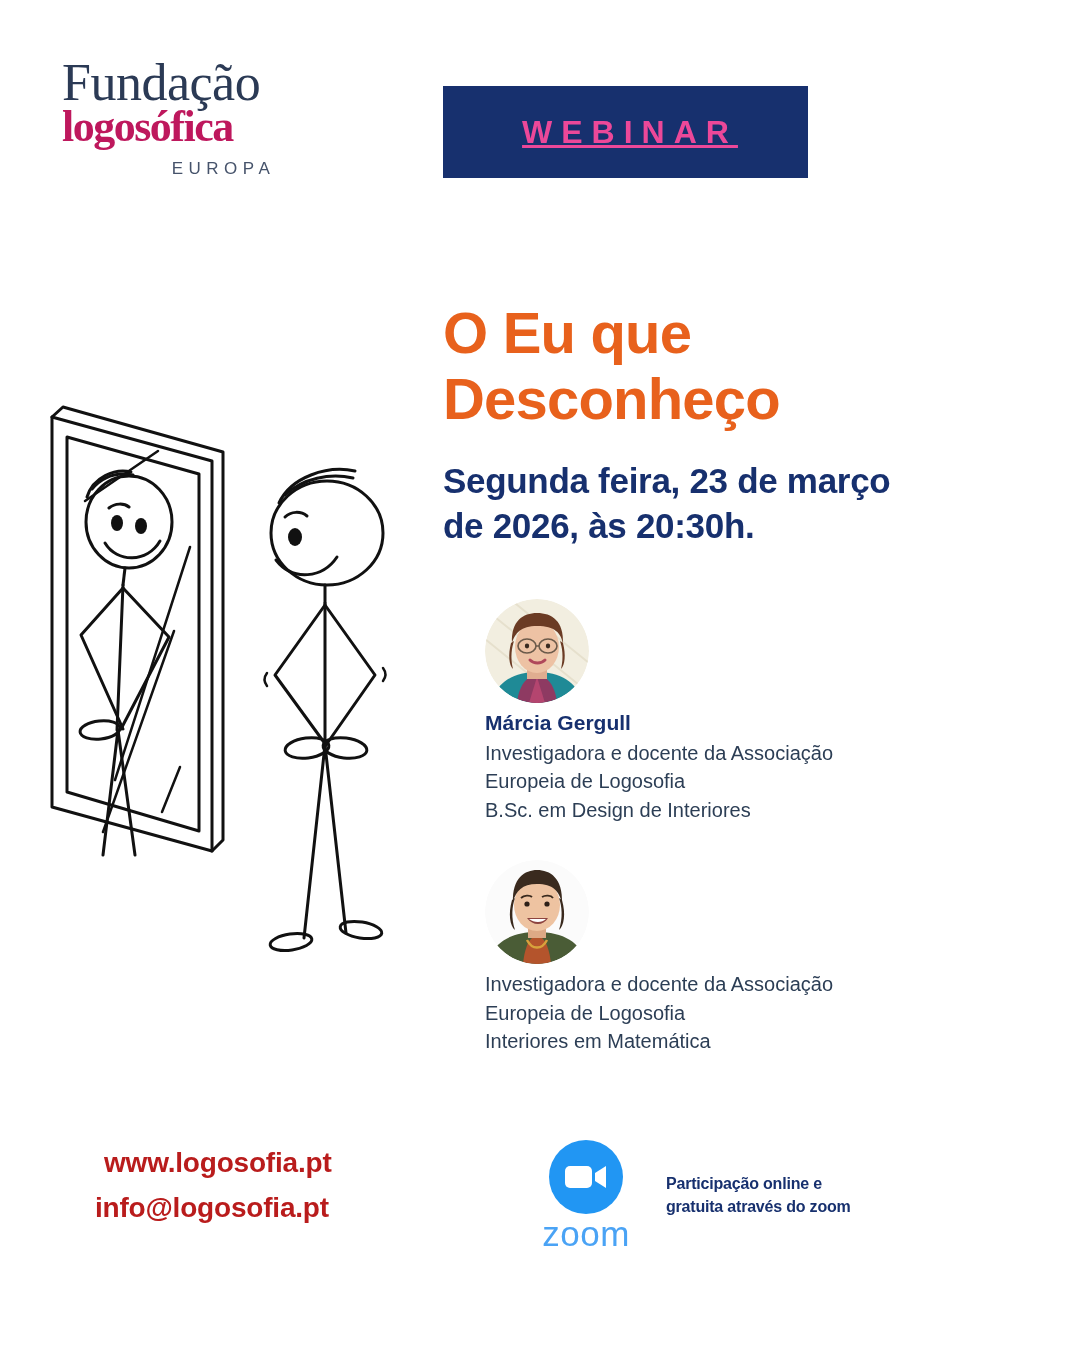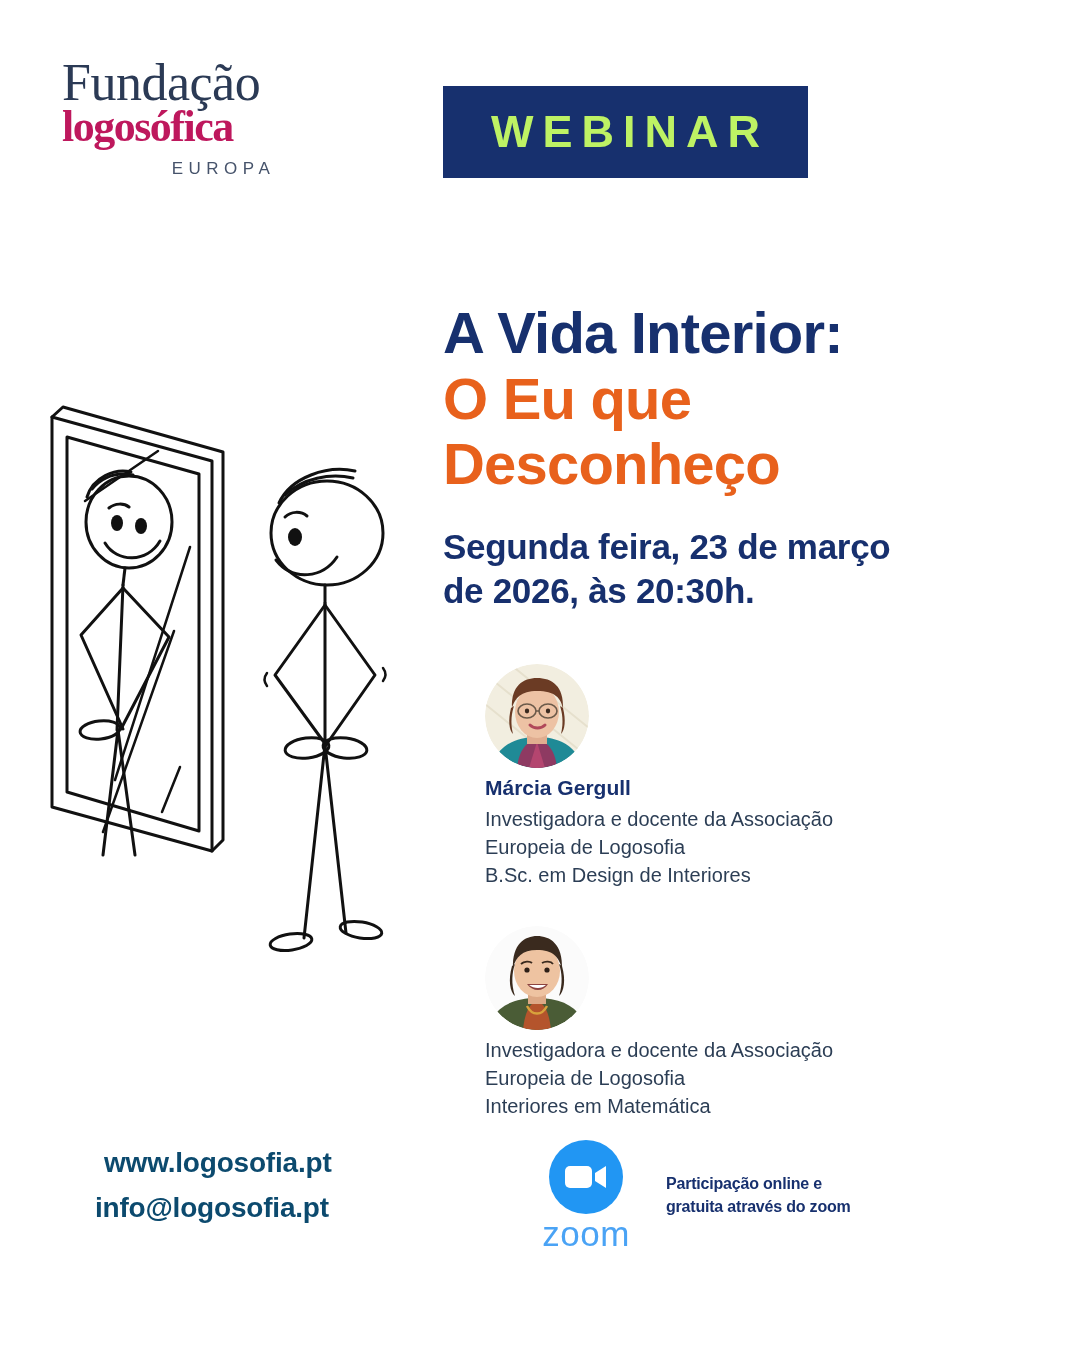--- a/index.html
+++ b/index.html
@@ -61,25 +61,26 @@
     left: 443px;
     top: 86px;
     width: 365px;
     height: 92px;
     background: #17306e;
     display: flex;
     align-items: center;
     justify-content: center;
   }
   .webinar-badge span {
-    color: #bef264;
-    font-size: 45px;
+    color: #ec4899;
+    font-size: 32px;
     font-weight: 700;
     letter-spacing: 9px;
     padding-left: 9px;
+    text-decoration: underline;
   }
 
   
   .illustration {
     position: absolute;
     left: 45px;
     top: 385px;
     width: 380px;
     height: 600px;
   }
@@ -157,21 +158,21 @@
   .contact {
     position: absolute;
     left: 95px;
     top: 1140px;
     width: 330px;
     text-align: left;
   }
   .contact div {
     font-size: 28px;
     font-weight: 700;
-    color: #0c4a6e;
+    color: #b91c1c;
     line-height: 1.62;
     letter-spacing: -0.2px;
   }
   .contact .c-site { padding-left: 9px; }
 
   .zoom-block {
     position: absolute;
     left: 528px;
     top: 1140px;
     display: flex;
@@ -299,21 +300,20 @@
 
         <ellipse cx="246" cy="557" rx="21" ry="8" transform="rotate(-8 246 557)"></ellipse>
         <ellipse cx="316" cy="545" rx="21" ry="8" transform="rotate(9 316 545)"></ellipse>
       </g>
     </svg>
   </div>
 
   <div class="content">
 
     <h1 class="title">
-      <span class="title-l1">A Vida Interior:</span>
       <span class="title-l2">O Eu que</span>
       <span class="title-l3">Desconheço</span>
     </h1>
 
     <div class="datetime">
       <span>Segunda feira, 23 de março</span>
       <span>de 2026, às 20:30h.</span>
     </div>
 
     <div class="speakers">

